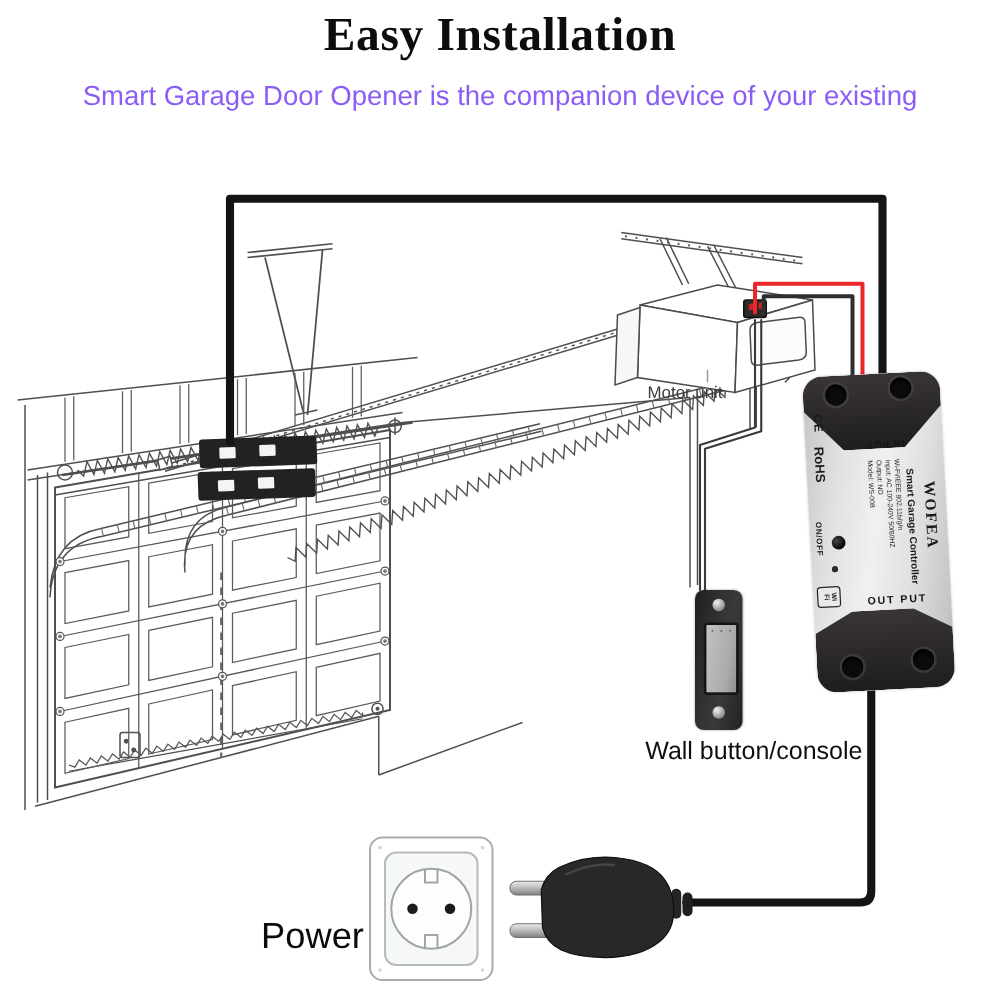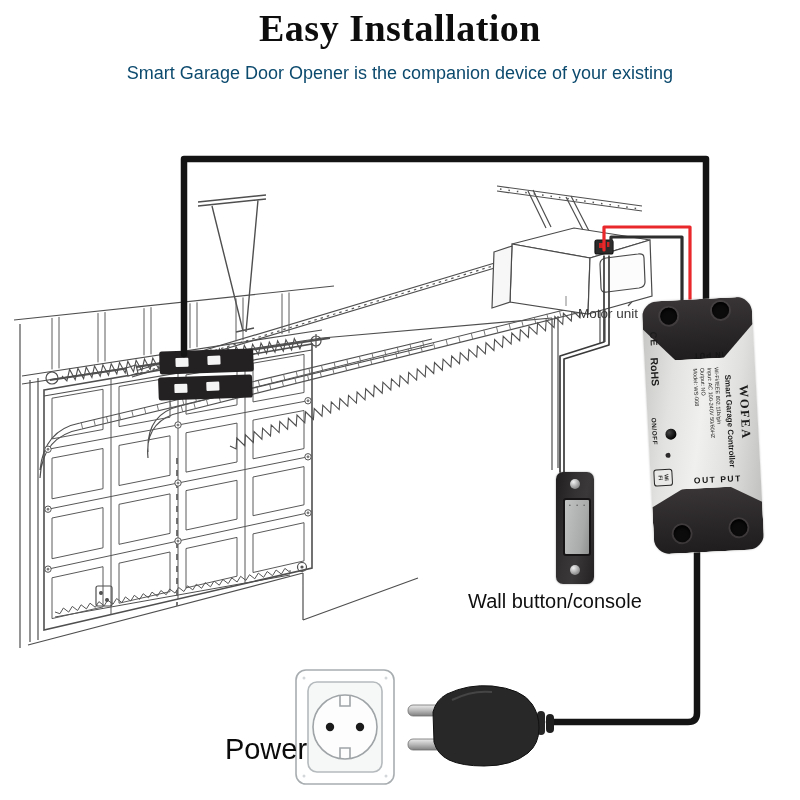--- a/index.html
+++ b/index.html
@@ -1,25 +1,25 @@
 <!DOCTYPE html>
 <html><head>
 <meta charset="utf-8">
 <style>
   html,body{margin:0;padding:0;background:#fff;}
   body{width:800px;height:800px;position:relative;overflow:hidden;
        font-family:"Liberation Sans", sans-serif;}
   .hdr{position:absolute;top:6px;left:0;width:800px;text-align:center;}
   .hdr h1{margin:0;font-size:38px;font-weight:bold;color:#0d0d0d;letter-spacing:.5px;font-family:Liberation Serif, serif;}
-  .hdr .sub{margin-top:9px;font-size:18px;color:#0c4a6e;line-height:1.6;}
+  .hdr .sub{margin-top:9px;font-size:22px;color:#8b5cf6;line-height:1.6;}
   svg.art{position:absolute;left:0;top:0;}
   .lbl{position:absolute;color:#2e2e2e;}
-  .lbl-motor{left:518px;top:306px;width:120px;text-align:right;font-size:13.5px;color:#3a3a3a;}
-  .lbl-wall{left:468px;top:590px;width:222px;text-align:left;font-size:20px;color:#0f0f0f;}
-  .lbl-power{left:196px;top:733px;width:140px;text-align:center;font-size:29px;color:#0b0b0b;}
+  .lbl-motor{left:518px;top:306px;width:120px;text-align:left;font-size:13.5px;color:#3a3a3a;}
+  .lbl-wall{left:468px;top:590px;width:222px;text-align:right;font-size:20px;color:#0f0f0f;}
+  .lbl-power{left:180px;top:733px;width:140px;text-align:center;font-size:29px;color:#0b0b0b;}
   
   .ctrl{position:absolute;left:648px;top:299px;width:110px;height:253px;
         transform:rotate(-3deg);border-radius:16px;overflow:hidden;
         background:linear-gradient(100deg,#c3c3c1 0%,#e2e2e0 26%,#f0f0ee 48%,#e0e0de 70%,#babab8 100%);
         box-shadow:0 0 2px rgba(0,0,0,.25);}
   .cap{position:absolute;left:0;width:110px;background:linear-gradient(180deg,#393536,#272425 70%,#1f1d1e);}
   .cap-top{top:0;height:60px;clip-path:polygon(0 0,100% 0,100% 46%,72% 100%,28% 100%,0 46%);}
   .cap-bot{bottom:0;height:64px;clip-path:polygon(28% 0,72% 0,100% 26%,100% 100%,0 100%,0 26%);}
   .hole{position:absolute;width:17px;height:17px;border-radius:50%;background:#0c0b0b;
         box-shadow:inset 0 2px 3px #000,0 0 0 2px rgba(80,75,76,.55);}

